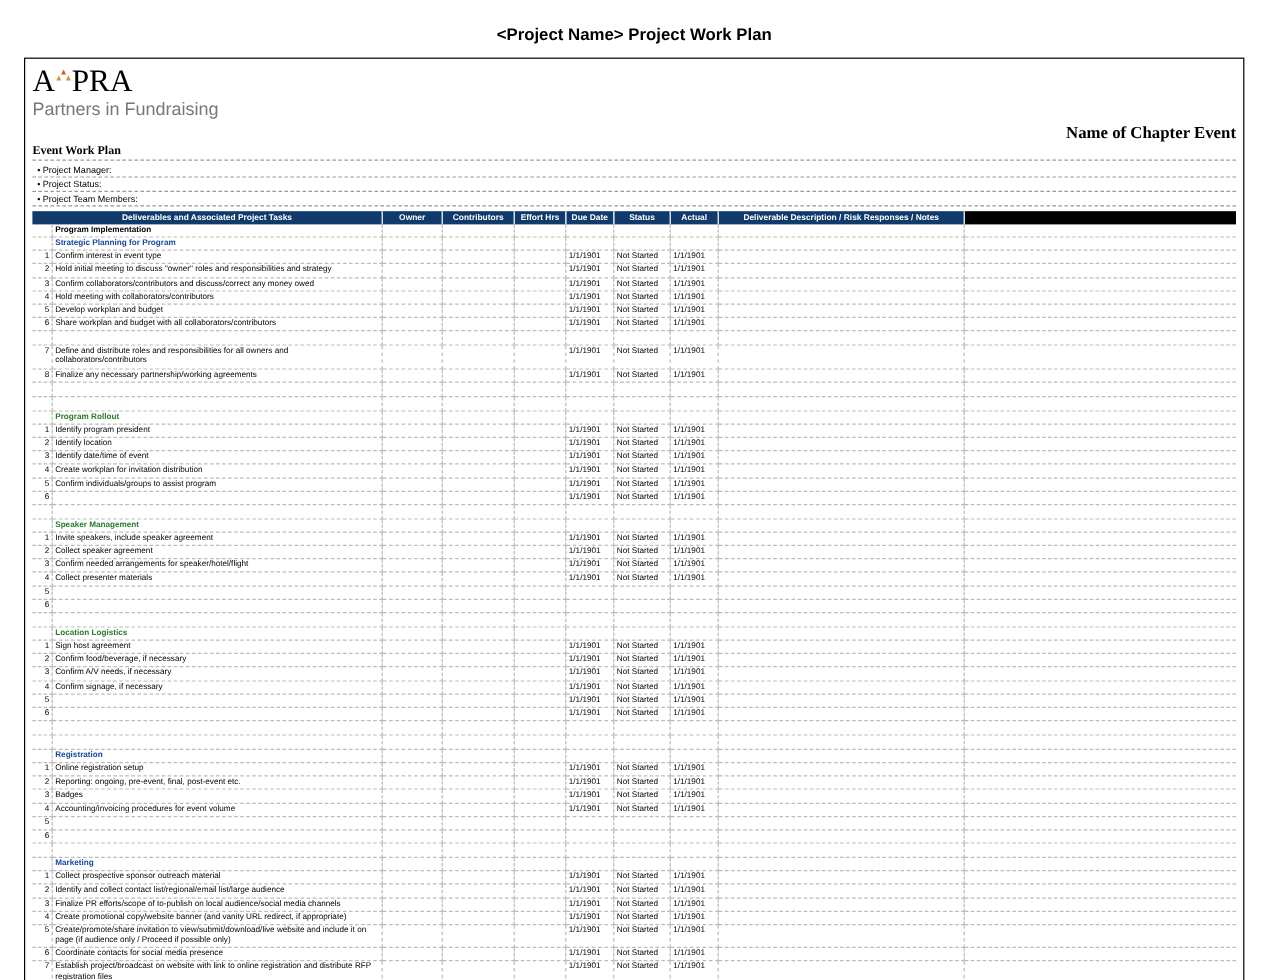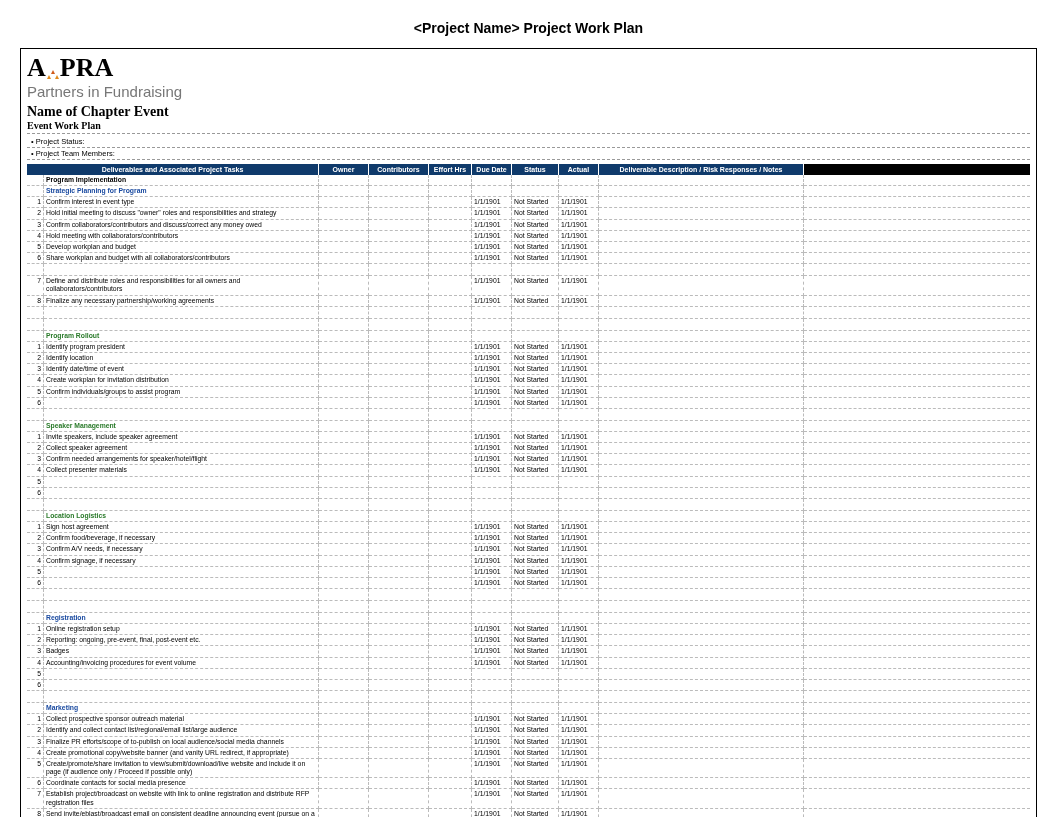--- a/index.html
+++ b/index.html
@@ -22,24 +22,24 @@
     border: 1px solid #000;
     padding: 6px 6px 8px 6px;
     min-height: 700px;
   }
   .logo-block {
     margin-bottom: 4px;
   }
   .logo-text {
     font-family: "Times New Roman", serif;
     font-size: 26px;
-    font-weight: bold;
+    font-weight: normal;
     letter-spacing: 0px;
     display: inline-flex;
-    align-items: flex-end;
+    align-items: flex-start;
     line-height: 1;
   }
   .logo-text .dots {
     display: inline-block;
     width: 12px;
     height: 12px;
     margin: 0 1px 2px 1px;
     position: relative;
   }
   .logo-text .dots::before,
@@ -59,20 +59,21 @@
     font-size: 15px;
     color: #777;
     margin-top: 2px;
     font-family: Arial, sans-serif;
   }
   .title-main {
     font-family: "Times New Roman", serif;
     font-size: 14px;
     font-weight: bold;
     margin-top: 2px;
+    text-align: right;
   }
   .title-sub {
     font-family: "Times New Roman", serif;
     font-size: 10px;
     font-weight: bold;
     border-bottom: 1px dashed #999;
     padding-bottom: 2px;
     margin-bottom: 2px;
   }
   .info-row {
@@ -133,20 +134,21 @@
     <div class="logo-text">A<span class="dots">
           <span></span>
         </span>PRA</div>
     <div class="logo-tag">Partners in Fundraising</div>
   </div>
 
   <div class="title-main">Name of Chapter Event</div>
   <div class="title-sub">Event Work Plan</div>
 
   <div id="info-rows-container">
+      <div class="info-row">Project Manager:</div>
       <div class="info-row">Project Status:</div>
       <div class="info-row">Project Team Members:</div>
     </div>
 
   <table class="grid">
     <thead>
       <tr id="header-row">
           <th colspan="2" class="task-col">Deliverables and Associated Project Tasks</th>
           <th class="owner-col">Owner</th>
           <th class="contrib-col">Contributors</th>

